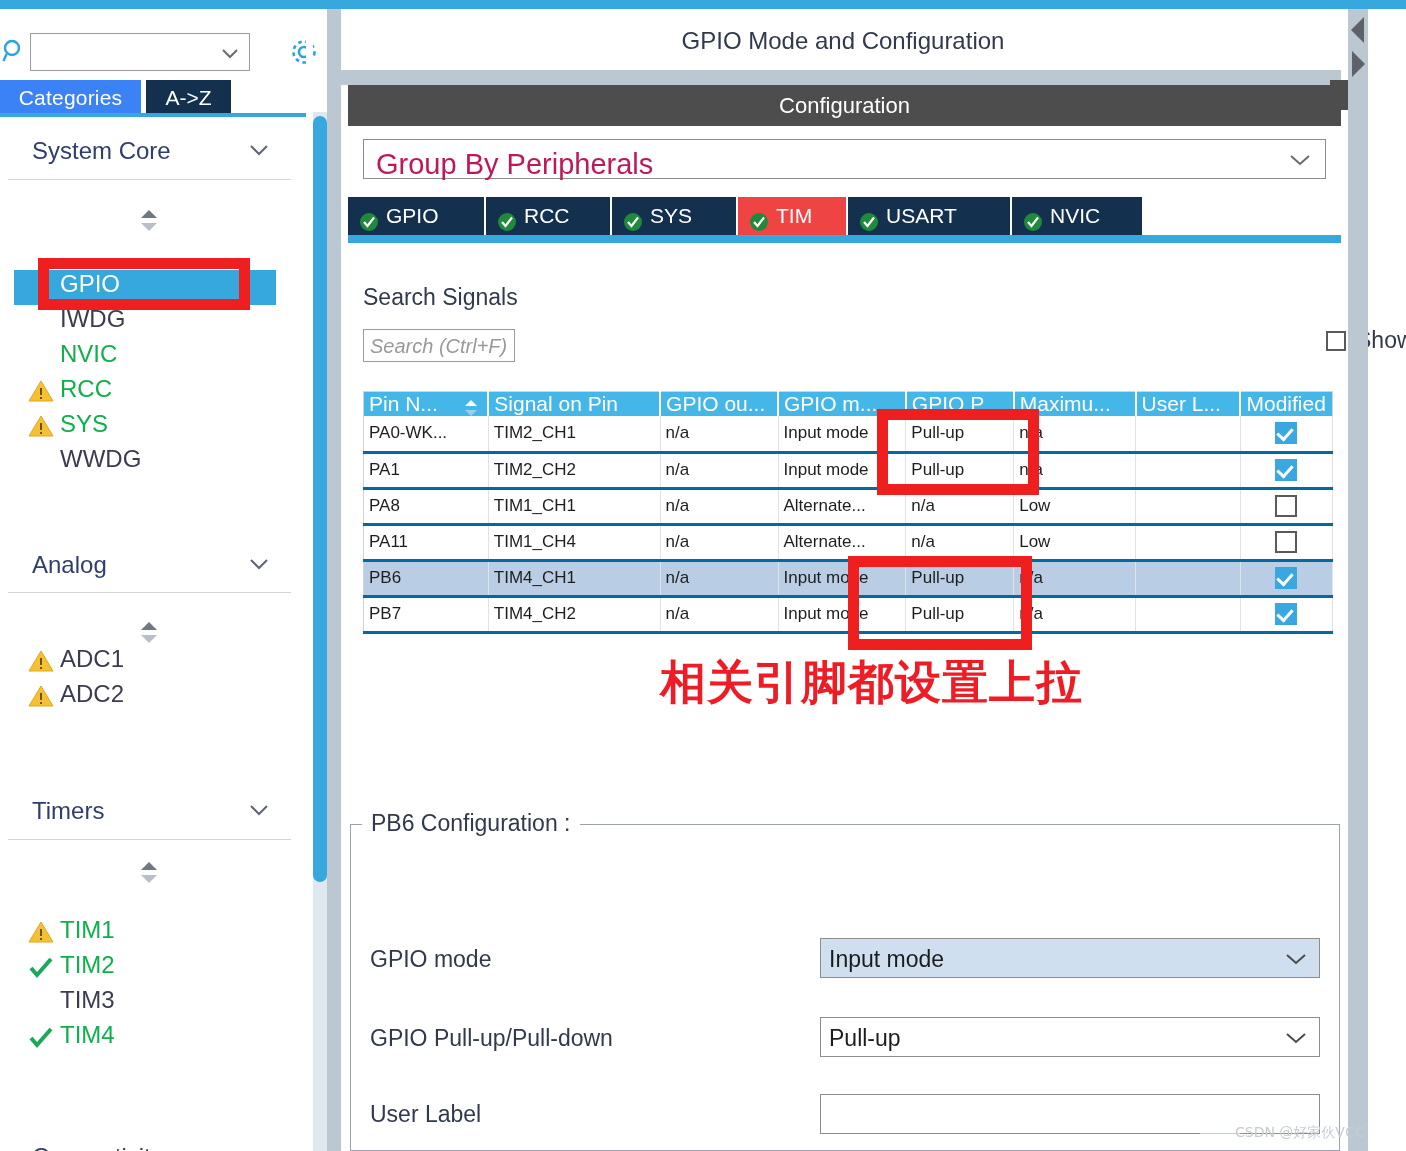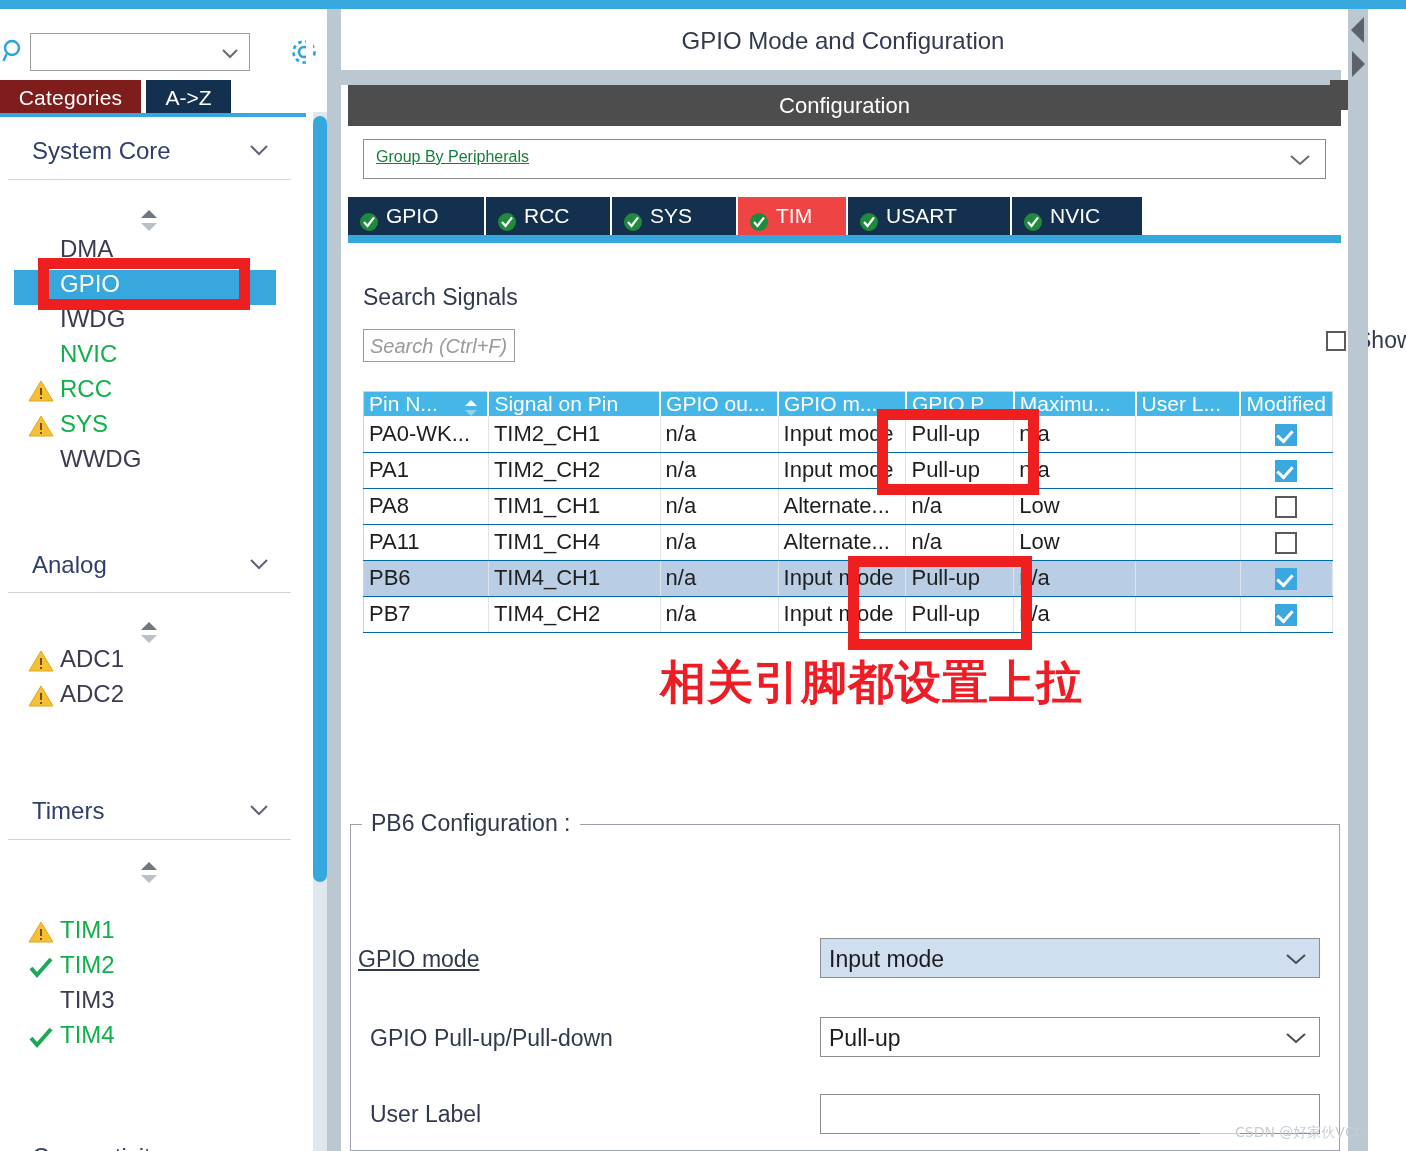--- a/index.html
+++ b/index.html
@@ -45,21 +45,21 @@
   }
   .gear-icon {
     position: absolute; left: 287px; top: 18px; width: 34px; height: 34px;
   }
 
   .cat-tabs {
     position: absolute; left: 0; top: 71px; width: 306px; height: 36px;
   }
   .tab-categories {
     position: absolute; left: 0; top: 0; width: 141px; height: 36px;
-    background: #7f1d1d; color: #ffffff;
+    background: #3b82f6; color: #ffffff;
     font-size: 21px; line-height: 36px; text-align: center;
     letter-spacing: .2px;
   }
   .tab-az {
     position: absolute; left: 146px; top: 0; width: 85px; height: 36px;
     background: #13304f; color: #ffffff;
     font-size: 21px; line-height: 36px; text-align: center;
   }
   .cat-underline {
     position: absolute; left: 0; top: 104px; width: 306px; height: 4px;
@@ -138,21 +138,21 @@
     background: #4d4d4d; color: #ffffff;
     font-size: 22px; text-align: center; line-height: 41px;
   }
 
   .groupby {
     position: absolute; left: 22px; top: 130px; width: 963px; height: 40px;
     border: 1px solid #8d8d8d; background: #ffffff;
   }
   .groupby .gb-text {
     position: absolute; left: 12px; top: 8px;
-    font-size: 16px; color: #15803d; text-decoration: underline;
+    font-size: 29px; color: #be185d;
   }
   .groupby .gb-caret {
     position: absolute; right: 14px; top: 13px; width: 22px; height: 14px;
   }
 
   .tabstrip {
     position: absolute; left: 7px; top: 188px; width: 993px; height: 46px;
   }
   .ptab {
     position: absolute; top: 0; height: 38px;
@@ -208,24 +208,24 @@
     border-right: 2px solid #ffffff;
     white-space: nowrap; overflow: hidden;
     position: relative;
   }
   .pintable .hdr:last-child { border-right: 0; }
   .pintable .hdr .sortarrows {
     position: absolute; right: 8px; top: 6px; width: 16px; height: 20px;
   }
   .pintable td {
     height: 36px;
-    font-size: 22px; color: #1e1e1e;
+    font-size: 17px; color: #1e1e1e;
     padding-left: 5px;
     border-right: 1px solid #dfe3e6;
-    border-bottom: 1px solid #0369a1;
+    border-bottom: 3px solid #0369a1;
     white-space: nowrap; overflow: hidden;
   }
   .pintable tr.selrow td { background: #b9cde4; }
   .pintable td.modcell { text-align: center; padding-left: 0; }
   .cbx-on {
     display: inline-block; width: 22px; height: 22px;
     background: #3aa7e0; position: relative; vertical-align: middle;
   }
   .cbx-on::after {
     content: ""; position: absolute; left: 5px; top: 3px;
@@ -360,23 +360,20 @@
               <polyline points="2,3 10,11 18,3" fill="none" stroke="#5d6575" stroke-width="2"></polyline>
             </svg>
         </div>
       </div>
       <div class="group-rule" style="top:62px;"></div>
       <div class="spinner" style="left:138px; top:92px;">
         <svg width="22" height="24" viewBox="0 0 22 24">
           <polygon points="11,1 19,9 3,9" fill="#6f7780"></polygon>
           <polygon points="3,14 19,14 11,22" fill="#b8bfc6"></polygon>
         </svg>
-      </div>
-      <div class="peri" style="left:24px; top:118px; width:260px;">
-        <span class="pname">DMA</span>
       </div>
       <div class="peri sel" style="left:14px; top:153px; width:262px;">
         <span class="pname" style="left:46px;">GPIO</span>
       </div>
       <div class="peri" style="left:24px; top:188px; width:260px;text-align:center;">
         <span class="pname">IWDG</span>
       </div>
       <div class="peri green" style="left:24px; top:223px; width:260px;">
         <span class="pname">NVIC</span>
       </div>
@@ -678,21 +675,21 @@
         </tr>
       </tbody>
     </table>
   </div>
 
   <div class="pb6-group"></div>
   <div class="pb6-top-left"></div>
   <div class="pb6-top-right"></div>
   <div class="pb6-legend">PB6 Configuration :</div>
 
-  <div class="cfg-label" style="left:358px; top:946px;text-decoration:underline;">GPIO mode</div>
+  <div class="cfg-label" style="left:370px; top:946px;">GPIO mode</div>
   <div class="cfg-combo hl" style="left:820px; top:938px;">
     <div class="val">Input mode</div>
     <div class="cv">
       <svg width="22" height="14" viewBox="0 0 22 14">
           <polyline points="2,3 11,11 20,3" fill="none" stroke="#4a4a4a" stroke-width="2"></polyline>
         </svg>
     </div>
   </div>
 
   <div class="cfg-label" style="left:370px; top:1025px;">GPIO Pull-up/Pull-down</div>

